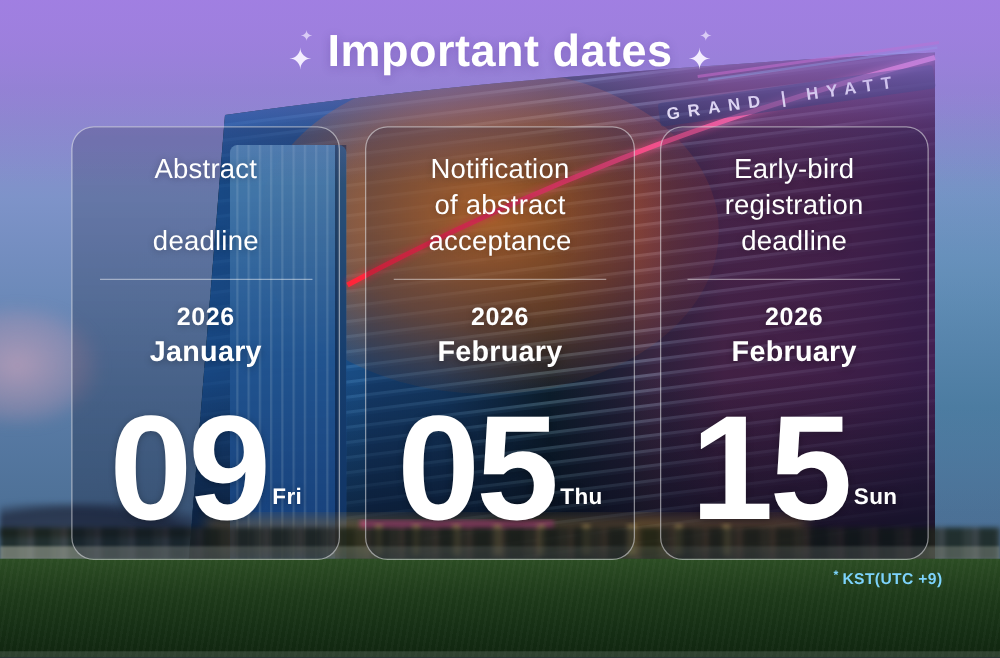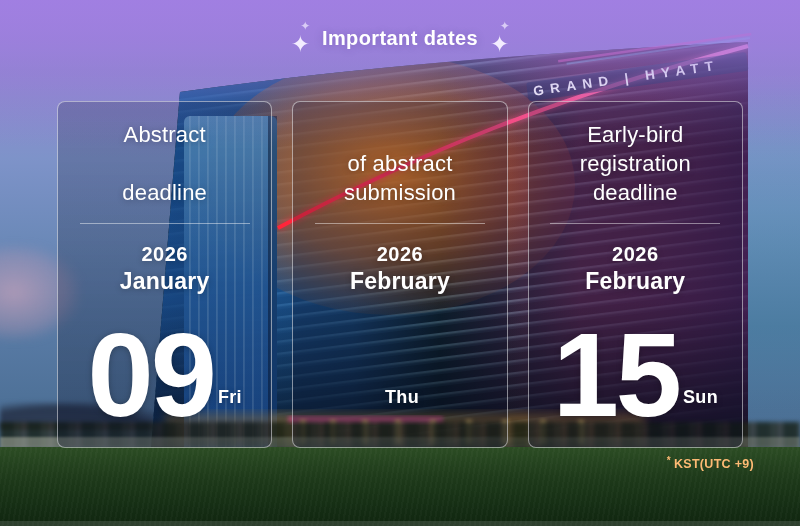--- a/index.html
+++ b/index.html
@@ -52,34 +52,34 @@
     position:absolute;inset:0;pointer-events:none;
     background:linear-gradient(180deg,rgba(160,126,226,0.92) 0%,rgba(156,124,222,0.72) 7%,rgba(150,122,216,0.45) 13%,rgba(144,120,210,0.2) 19%,rgba(140,118,208,0) 28%);
   }
   
   .main-title{
     position:absolute;left:0;top:20px;width:100%;
     display:flex;align-items:center;justify-content:center;gap:12px;
     z-index:6;
   }
   .title-text{
-    font-size:20px;font-weight:700;letter-spacing:.4px;
+    font-size:36px;font-weight:700;letter-spacing:.4px;
     text-shadow:0 1px 8px rgba(60,30,120,0.25);
   }
   .sparkle-group{display:inline-flex;flex-direction:column;align-items:center;line-height:1;}
   .sp-small{font-size:12px;color:#d9cbf5;transform:translateX(5px);margin-bottom:1px;}
   .sp-big{font-size:23px;color:#f3edff;}
   
   .cards-row{
     position:absolute;left:57px;top:101px;width:686px;height:347px;
     display:flex;gap:20px;z-index:5;
   }
   .date-card{
     flex:1;display:flex;flex-direction:column;align-items:center;
-    border:1.3px solid rgba(255,255,255,0.5);border-radius:8px;
+    border:1.3px solid rgba(255,255,255,0.5);border-radius:18px;
     background:linear-gradient(180deg,rgba(14,20,48,0.2) 0%,rgba(10,16,40,0.3) 100%);
     box-sizing:border-box;padding:18px 10px 0 10px;
     text-shadow:0 1px 6px rgba(0,0,0,0.28);
   }
   .card-title{
     font-size:22px;font-weight:500;line-height:29px;text-align:center;
     letter-spacing:.2px;
   }
   .card-divider{
     width:88%;height:0;border:none;border-top:1px solid rgba(255,255,255,0.45);
@@ -89,21 +89,21 @@
   .card-month{margin-top:2px;font-size:23px;font-weight:700;letter-spacing:.2px;}
   .day-row{
     margin-top:auto;margin-bottom:27px;
     display:flex;align-items:flex-end;justify-content:space-between;
   }
   .card-day{font-size:119px;font-weight:700;line-height:.76;letter-spacing:-3px;}
   .card-weekday{font-size:18px;font-weight:700;margin-left:4px;margin-bottom:12px;letter-spacing:.3px;}
   
   .footnote{
     position:absolute;right:46px;top:455px;z-index:6;
-    font-size:12.5px;font-weight:700;letter-spacing:.3px;color:#fdba74;
+    font-size:12.5px;font-weight:700;letter-spacing:.3px;color:#7dd3fc;
   }
   .footnote .star{font-size:10px;vertical-align:4px;margin-right:3px;}
   
   .sign-text{font-family:"Liberation Sans","DejaVu Sans",sans-serif;font-weight:700;}
 </style>
 </head>
 <body>
 
 <div class="canvas">
 
@@ -241,28 +241,29 @@
       <div class="card-year">2026</div>
       <div class="card-month">January</div>
       <div class="day-row">
         <span class="card-day">09</span>
         <span class="card-weekday">Fri</span>
       </div>
     </div>
 
     <div class="date-card">
       <div class="card-title">
-        <br>
+        <span>Notification</span><br>
         <span>of abstract</span><br>
-        <span>submission</span>
+        <span>acceptance</span>
       </div>
       <hr class="card-divider">
       <div class="card-year">2026</div>
       <div class="card-month">February</div>
       <div class="day-row">
+        <span class="card-day">05</span>
         <span class="card-weekday">Thu</span>
       </div>
     </div>
 
     <div class="date-card">
       <div class="card-title">
         <span>Early-bird</span><br>
         <span>registration</span><br>
         <span>deadline</span>
       </div>

